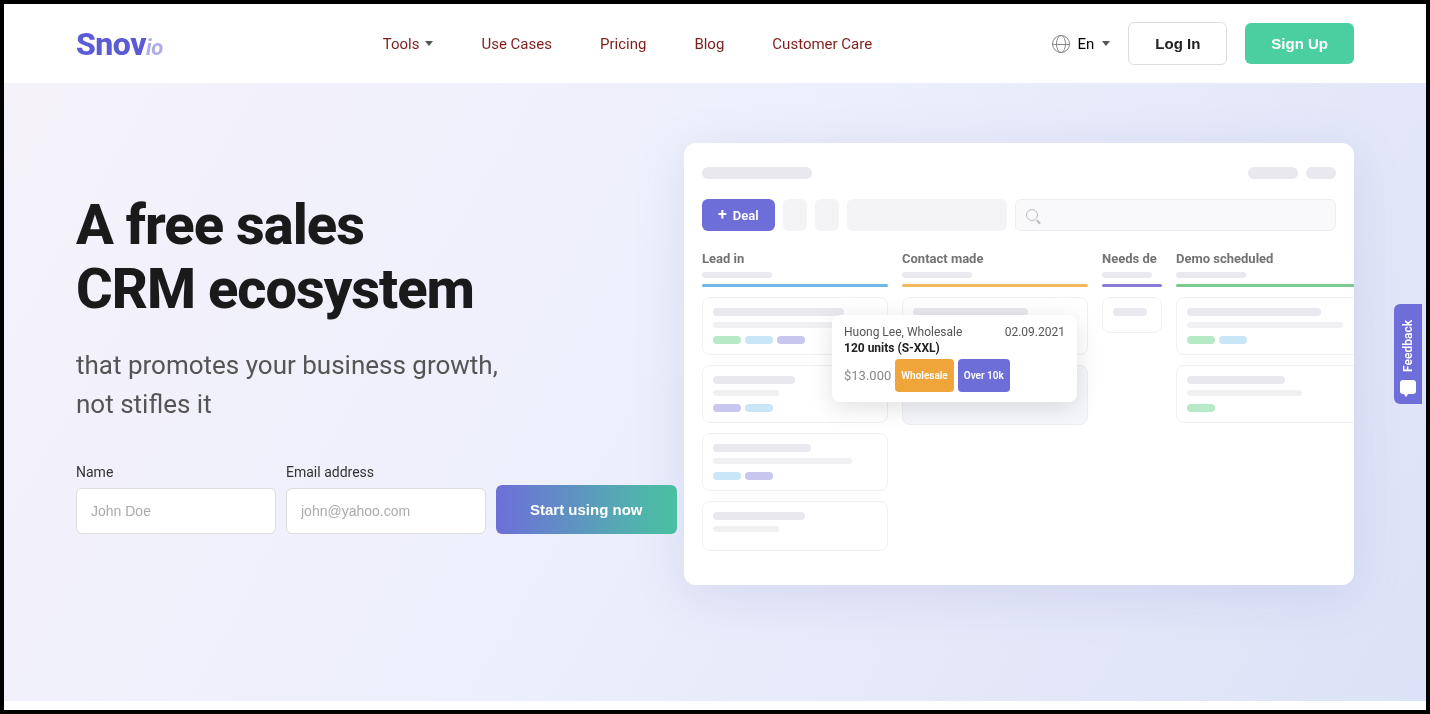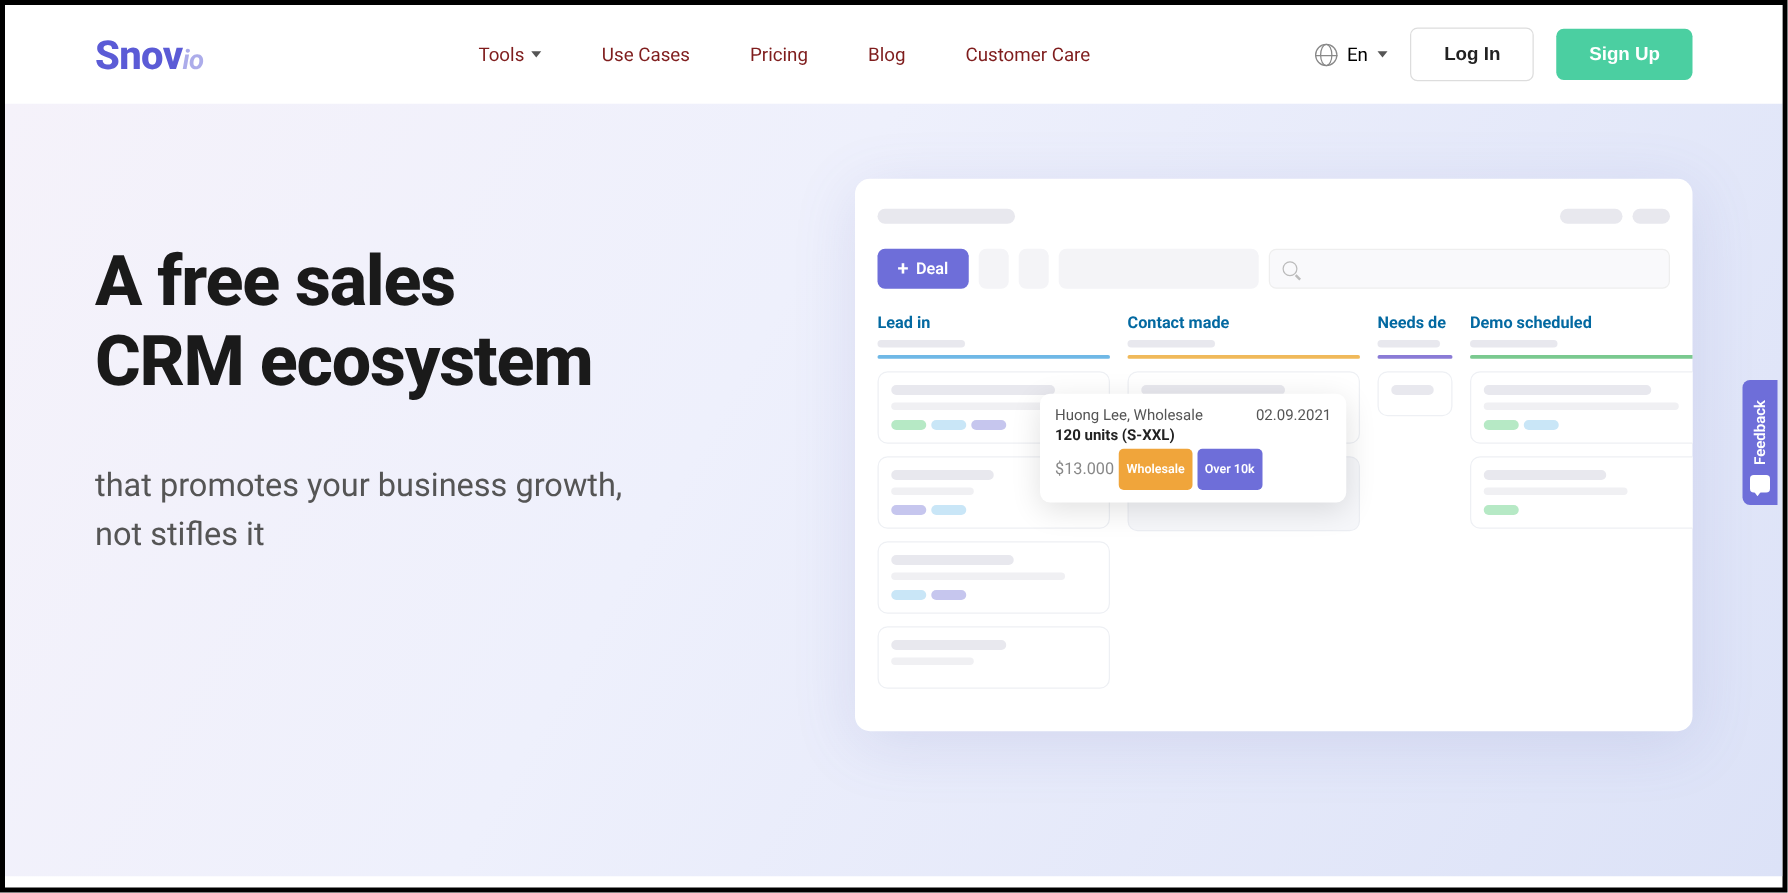--- a/index.html
+++ b/index.html
@@ -123,21 +123,21 @@
 .hero-title {
   font-size: 56px;
   font-weight: 800;
   color: #1a1a1a;
   line-height: 1.15;
   letter-spacing: -1px;
 }
 .hero-sub {
   font-size: 26px;
   color: #555;
-  margin-top: 48px;
+  margin-top: 24px;
   line-height: 1.5;
   font-weight: 400;
 }
 .signup-form {
   display: flex;
   gap: 10px;
   margin-top: 40px;
   align-items: flex-end;
 }
 .form-field {
@@ -243,21 +243,21 @@
 .columns {
   display: flex;
   gap: 14px;
 }
 .col {
   flex: 0 0 186px;
 }
 .col-title {
   font-size: 13px;
   font-weight: 700;
-  color: #0369a1;
+  color: #737373;
   margin-bottom: 6px;
 }
 .col-under {
   height: 3px;
   border-radius: 2px;
   margin-bottom: 10px;
 }
 .card {
   background: #fff;
   border: 1px solid #eef0f4;
@@ -374,20 +374,31 @@
   <div class="hero-left">
     <h1 class="hero-title">
       <span>A free sales</span><br>
       <span>CRM ecosystem</span>
     </h1>
     <p class="hero-sub">
       <span>that promotes your business growth,</span><br>
       <span>not stifles it</span>
     </p>
 
+    <div class="signup-form">
+      <div class="form-field">
+        <label class="form-label">Name</label>
+        <input class="form-input" placeholder="John Doe" style="">
+      </div>
+      <div class="form-field">
+        <label class="form-label">Email address</label>
+        <input class="form-input" placeholder="john@yahoo.com" style="">
+      </div>
+      <button class="btn-start">Start using now</button>
+    </div>
   </div>
 
   <div class="mockup">
     <div class="mockup-header">
       <div class="ph" style="width:110px"></div>
       <div style="display:flex;gap:8px">
         <div class="ph" style="width:50px"></div>
         <div class="ph" style="width:30px"></div>
       </div>
     </div>

